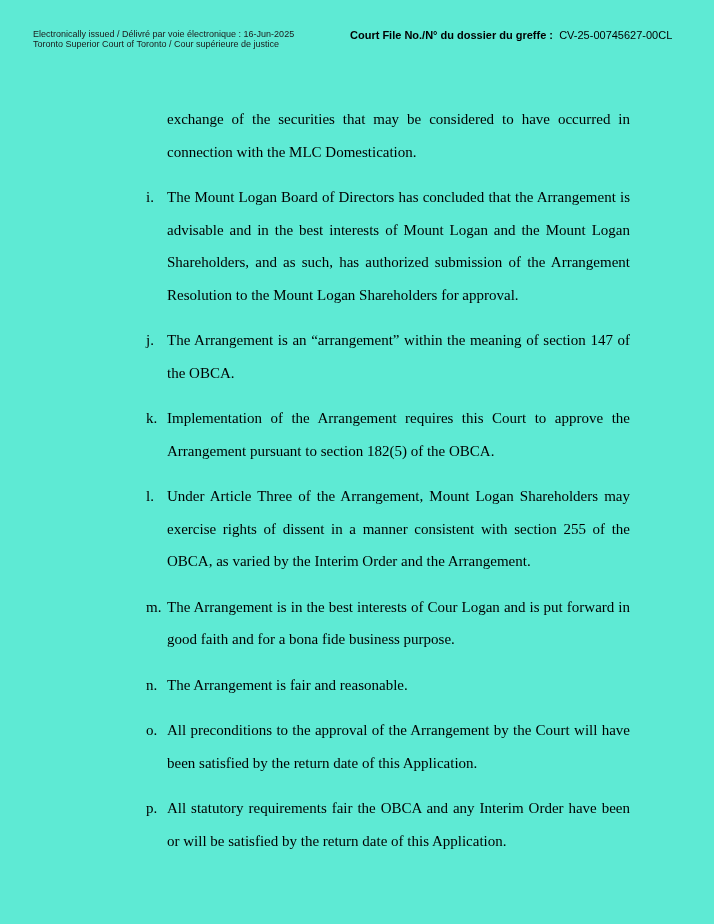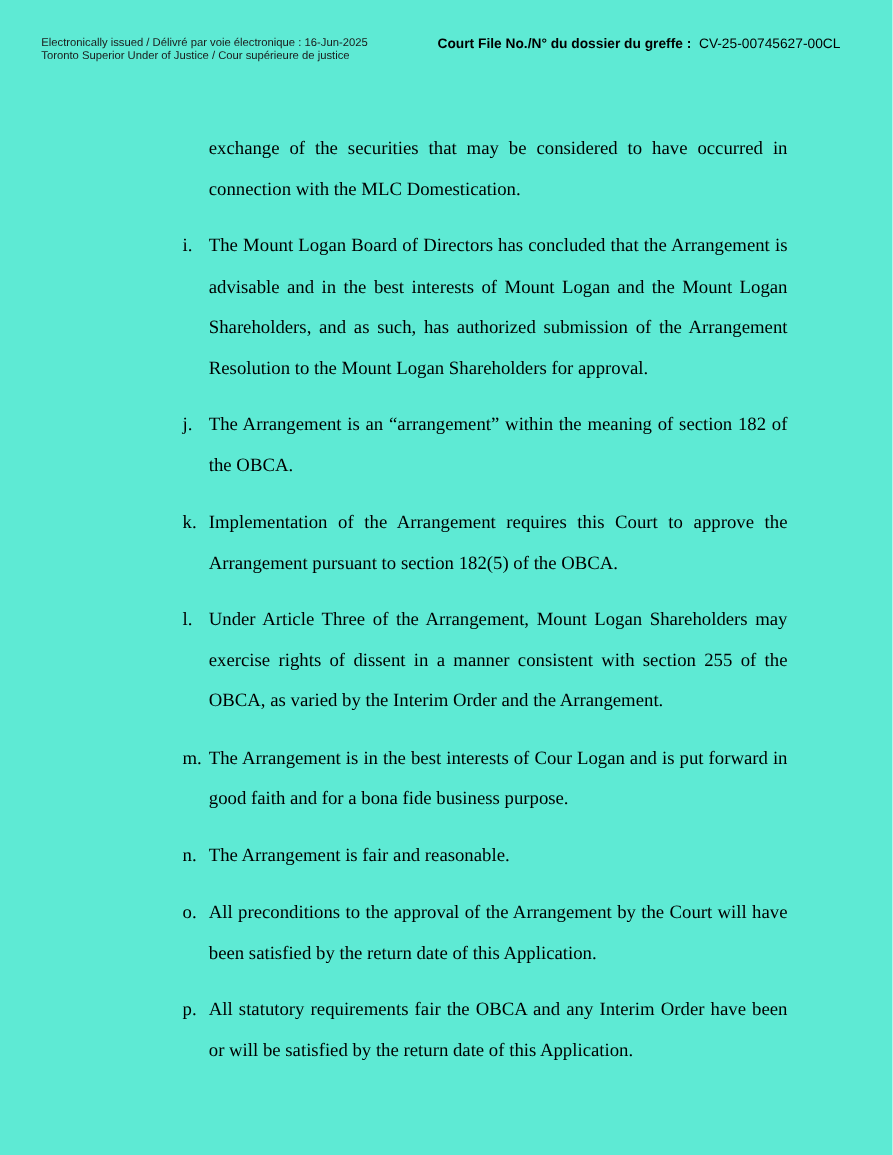--- a/index.html
+++ b/index.html
@@ -64,21 +64,21 @@
     text-align: justify;
   }
 </style>
 </head>
 <body>
 
 <div class="page">
 
   <div class="header-left">
     <div>Electronically issued / Délivré par voie électronique : 16-Jun-2025</div>
-    <div>Toronto Superior Under of Justice / Cour supérieure de justice</div>
+    <div>Toronto Superior Court of Toronto / Cour supérieure de justice</div>
   </div>
 
   <div class="header-right">
     <span class="label">Court File No./N° du dossier du greffe :</span>
     <span class="value">&nbsp;<span>CV-25-00745627-00CL</span></span>
   </div>
 
   <div class="doc-body">
 
     <div class="para item">
@@ -86,21 +86,21 @@
       <span class="text">exchange of the securities that may be considered to have occurred in connection with the MLC Domestication.</span>
     </div>
 
     <div class="para item">
       <span class="marker">i.</span>
       <span class="text">The Mount Logan Board of Directors has concluded that the Arrangement is advisable and in the best interests of Mount Logan and the Mount Logan Shareholders, and as such, has authorized submission of the Arrangement Resolution to the Mount Logan Shareholders for approval.</span>
     </div>
 
     <div class="para item">
       <span class="marker">j.</span>
-      <span class="text">The Arrangement is an “arrangement” within the meaning of section 182 of the OBCA.</span>
+      <span class="text">The Arrangement is an “arrangement” within the meaning of section 147 of the OBCA.</span>
     </div>
 
     <div class="para item">
       <span class="marker">k.</span>
       <span class="text">Implementation of the Arrangement requires this Court to approve the Arrangement pursuant to section 182(5) of the OBCA.</span>
     </div>
 
     <div class="para item">
       <span class="marker">l.</span>
       <span class="text">Under Article Three of the Arrangement, Mount Logan Shareholders may exercise rights of dissent in a manner consistent with section 255 of the OBCA, as varied by the Interim Order and the Arrangement.</span>

